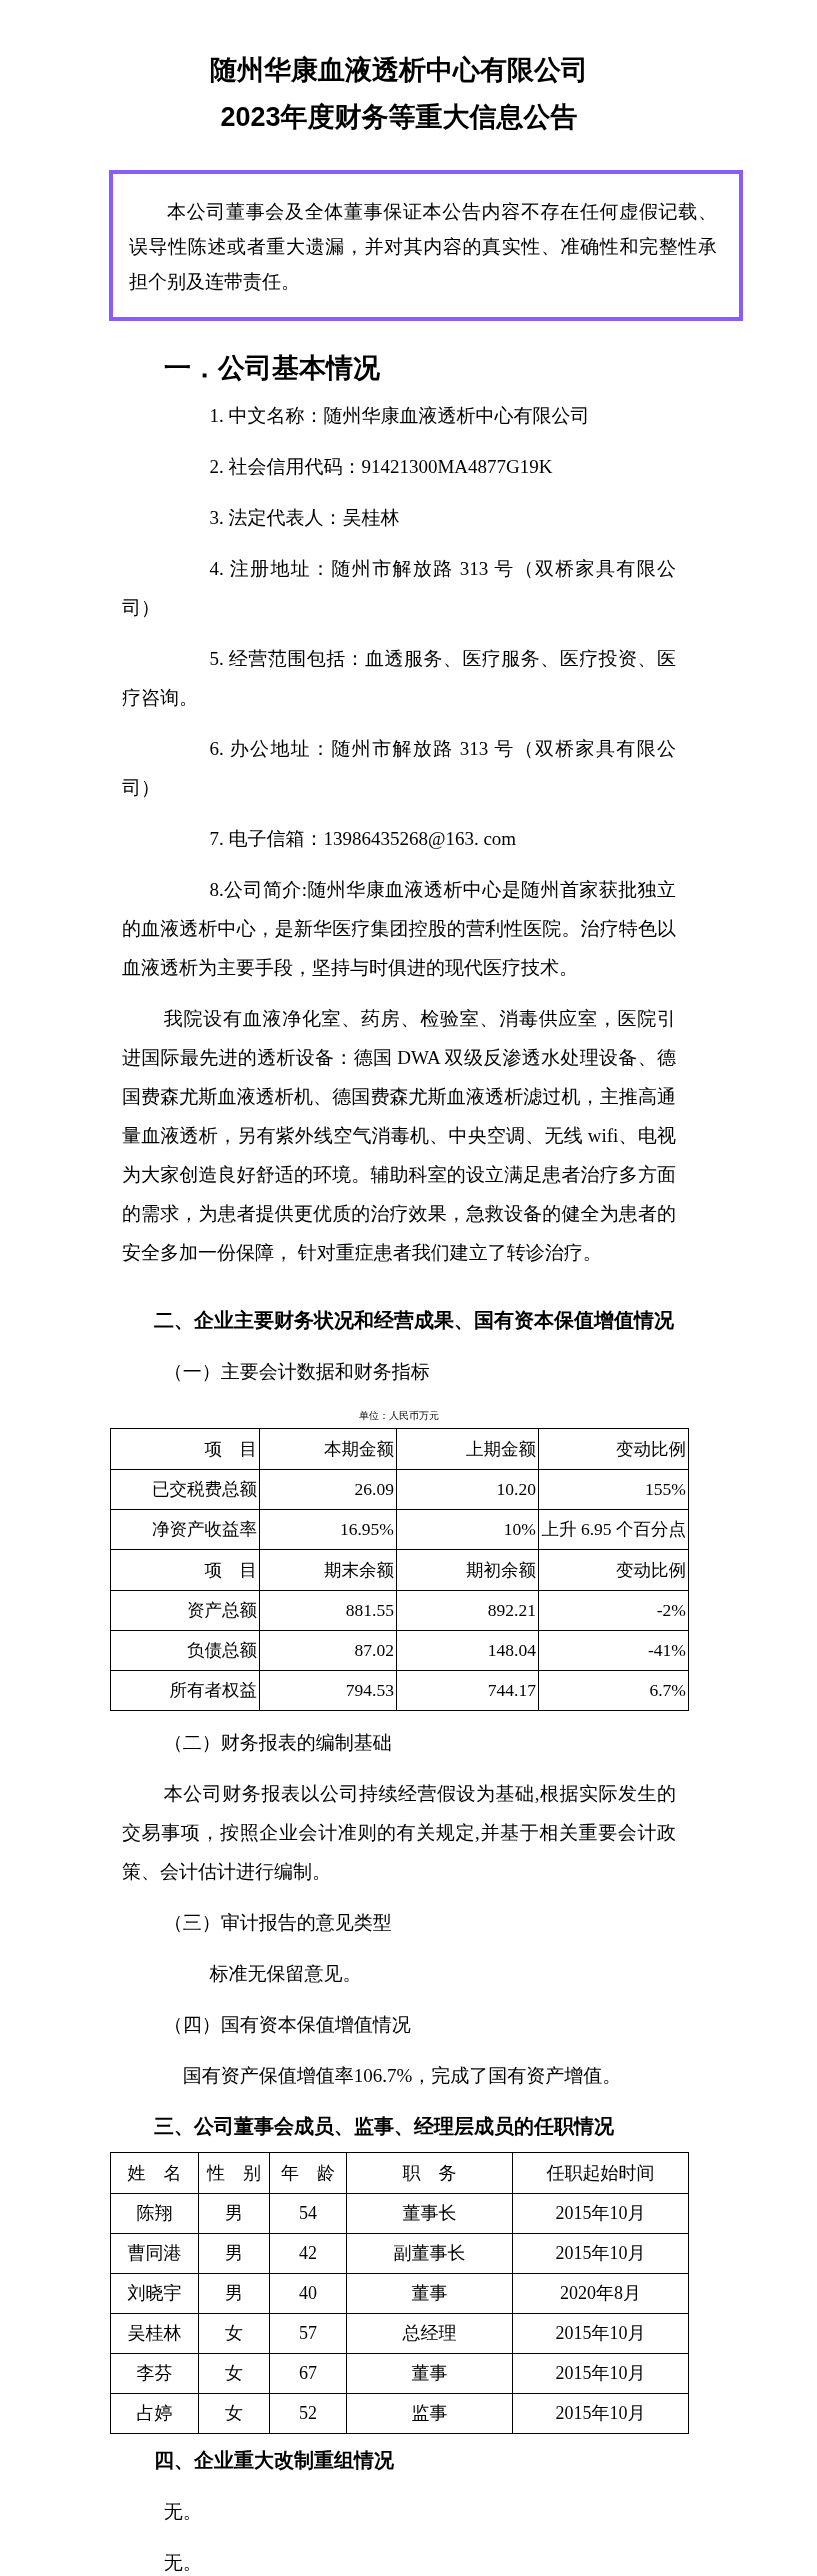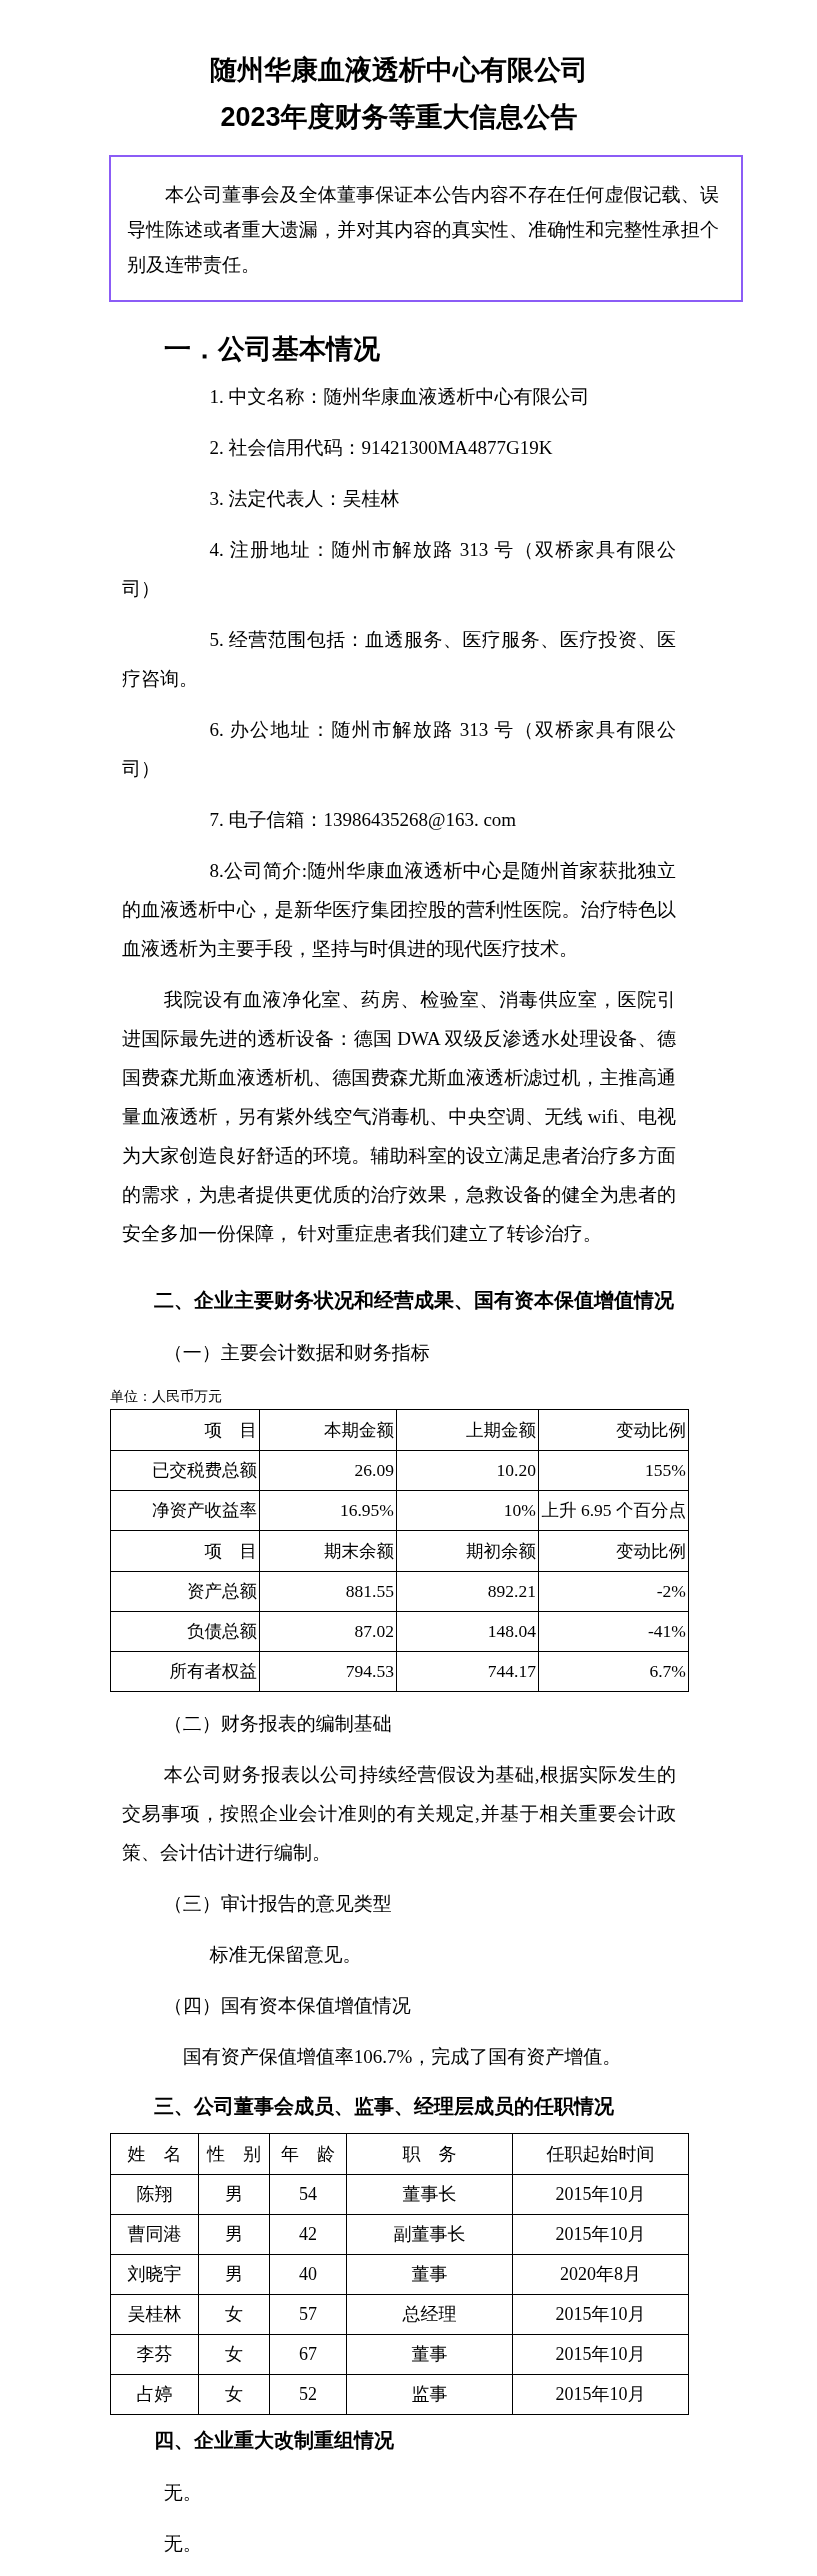--- a/index.html
+++ b/index.html
@@ -29,61 +29,61 @@
     font-weight: bold;
     font-size: 27px;
     line-height: 47px;
     font-family: Liberation Sans, sans-serif;
   }
   .doc-title.first { margin-top: 47px; }
   .disclaimer-box {
     box-sizing: border-box;
     width: 634px;
     margin-left: -1.5px;
-    margin-top: 14px;
-    border: 2px solid #8b5cf6;
+    margin-top: 29px;
+    border: 4px solid #8b5cf6;
     padding: 19.6px 21.6px 18.5px 16.5px;
     line-height: 35px;
     text-align: justify;
   }
   .disclaimer-box p { margin: 0; text-indent: 2em; }
   .h1 {
     margin: 31px 0 0 0;
     font-family: "Liberation Sans", "DejaVu Sans", sans-serif;
     font-weight: bold;
     font-size: 27px;
     line-height: 32px;
     text-indent: 2em;
   }
   .h2 {
     margin: 0;
-    font-family: Liberation Mono, monospace;
+    font-family: Liberation Sans, sans-serif;
     font-weight: bold;
     font-size: 20px;
     line-height: 39px;
     text-indent: 2.2em;
     text-align: justify;
   }
   .h2.m56 { margin-top: 29px; }
   p.body, p.item, p.sub, p.deep, p.mid, p.none {
     margin: 12px;
     text-align: justify;
   }
   p.item { text-indent: 4.6em; }
   p.body { text-indent: 2.2em; }
   p.sub  { text-indent: 2.2em; }
   p.deep { text-indent: 4.6em; }
   p.mid  { text-indent: 3.2em; }
   p.none { text-indent: 2.2em; }
   .items-block { margin-top: 11.3px; }
   .unit-note {
     margin-top: 6px;
-    font-size: 14px;
+    font-size: 10px;
     line-height: 25px;
-    text-align: left;
+    text-align: center;
   }
   table.fin, table.board {
     border-collapse: collapse;
     table-layout: fixed;
     width: 578px;
     font-size: 17.5px;
   }
   table.fin td, table.board td {
     border: 1px solid #000000;
     text-align: center;

